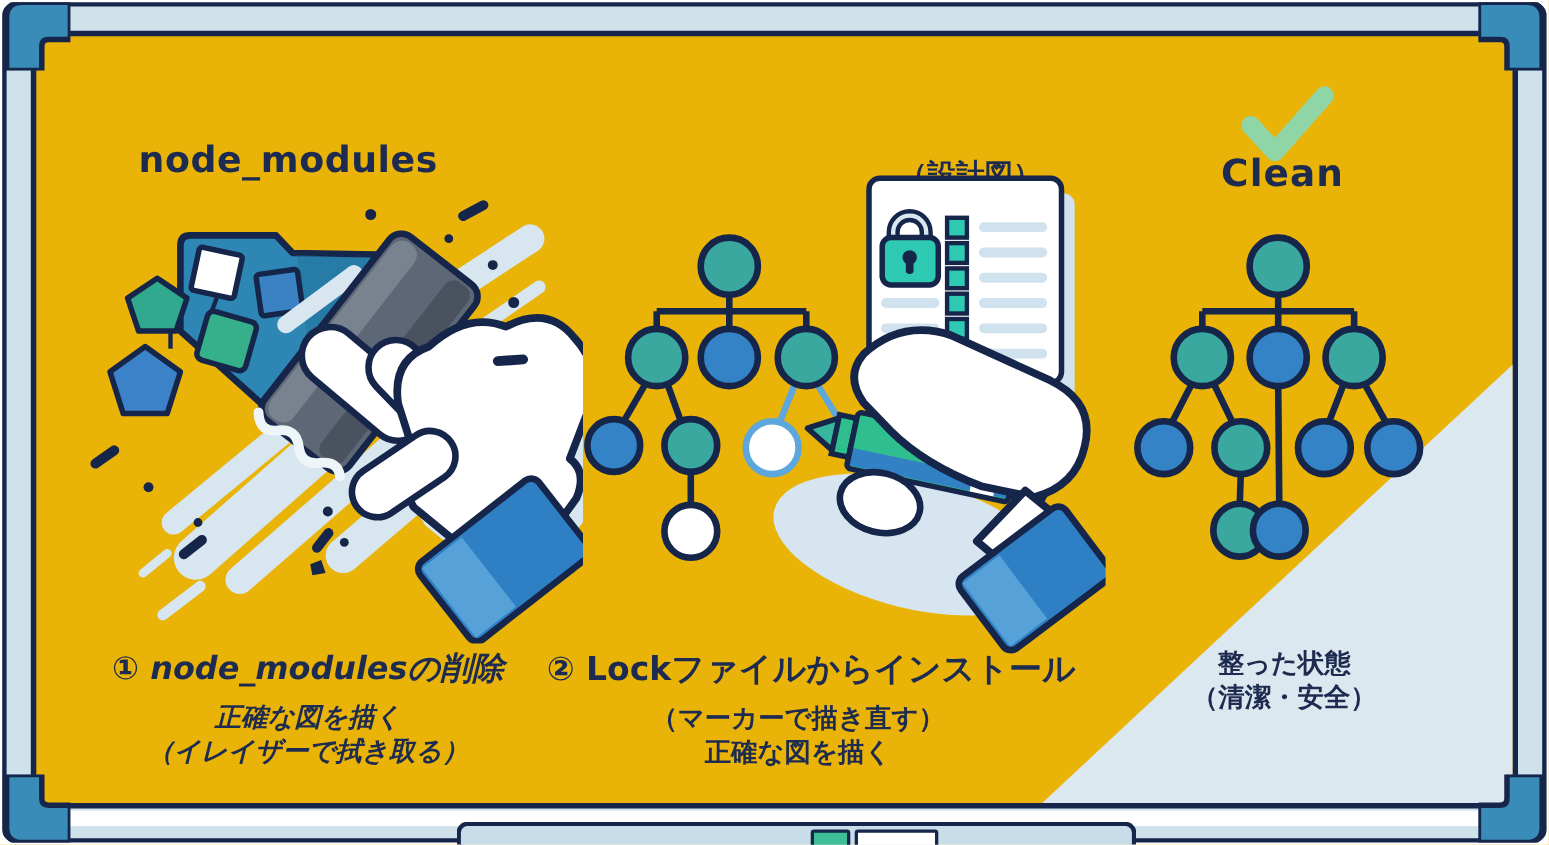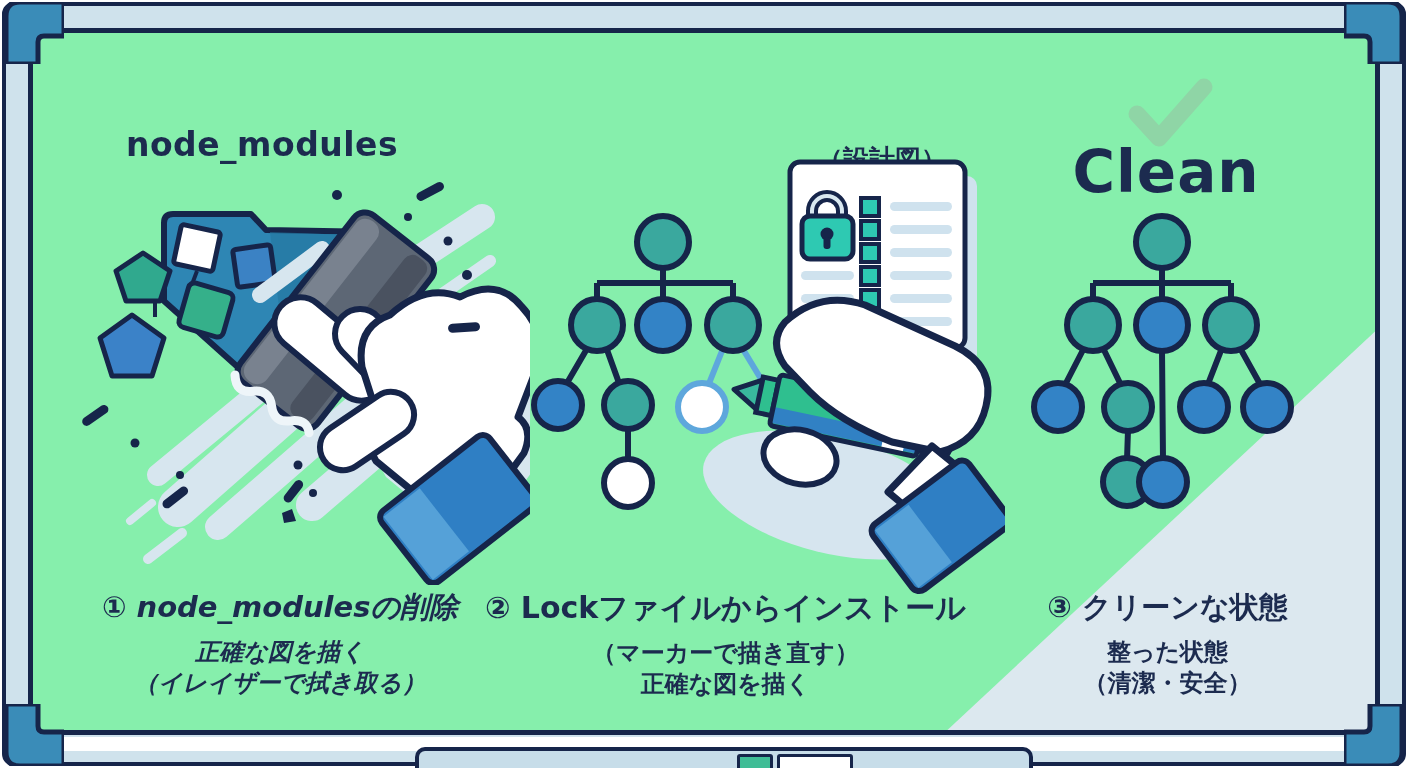--- a/index.html
+++ b/index.html
@@ -8,21 +8,21 @@
     background:#ffffff;
     font-family:"DejaVu Sans","Liberation Sans",sans-serif;
     color:#1c2b4f;
   }
   .band{
     position:absolute;inset:2px;background:#cfe2ec;
     border:4px solid #16254a;border-radius:12px;
   }
   .surface{
     position:absolute;left:28px;top:28px;right:28px;bottom:33px;
-    background:#86efac;border:5px solid #16254a;border-radius:8px;
+    background:#eab308;border:5px solid #16254a;border-radius:8px;
     overflow:hidden;
   }
   .diag{
     position:absolute;right:-6px;bottom:-6px;width:440px;height:410px;
     background:#dce8ef;
     -webkit-clip-path:polygon(100% 0,100% 100%,0 100%);
     clip-path:polygon(100% 0,100% 100%,0 100%);
   }
   .ledge{position:absolute;left:34px;right:34px;bottom:17px;height:14px;background:#ffffff;}
   .tray{
@@ -36,27 +36,27 @@
   .corner{position:absolute;width:62px;height:62px;}
   .corner.tl{left:2px;top:2px;transform:scaleY(-1);}
   .corner.tr{right:2px;top:2px;transform:scale(-1,-1);}
   .corner.bl{left:2px;bottom:2px;}
   .corner.br{right:2px;bottom:2px;transform:scaleX(-1);}
   .abs{position:absolute;}
   .lbl{font-weight:700;text-align:center;line-height:1.15;}
   .lbl-nm{left:59px;top:93px;width:340px;font-size:33px;letter-spacing:0.5px;}
   .lbl-lock1{left:744px;top:72px;width:210px;font-size:33px;}
   .lbl-lock2{left:744px;top:112px;width:210px;font-size:26px;}
-  .lbl-clean{left:1008px;top:106px;width:250px;font-size:58px;letter-spacing:1px;}
+  .lbl-clean{left:1008px;top:106px;width:250px;font-size:34px;letter-spacing:1px;}
   .caption{position:absolute;text-align:center;font-weight:700;color:#1c2b4f;}
   .cap-title{font-size:29px;margin-bottom:9px;white-space:nowrap;}
   .cap-line{font-size:24px;line-height:31px;white-space:nowrap;}
   .cap1{left:52px;top:555px;width:390px;font-style:italic;}
   .cap2{left:440px;top:555px;width:505px;}
-  .cap2 .cap-title{font-size:30px;}
+  .cap2 .cap-title{font-size:30px;text-align:right;}
   .cap3{left:962px;top:555px;width:345px;}
   svg{display:block;}
 </style>
 </head>
 <body>
 
 <div class="band"></div>
 
 <div class="surface">
 
@@ -242,21 +242,20 @@
     <div class="cap-title">① node_modulesの削除</div>
     <div class="cap-line">正確な図を描く</div>
     <div class="cap-line">（イレイザーで拭き取る）</div>
   </div>
   <div class="caption cap2">
     <div class="cap-title">② Lockファイルからインストール</div>
     <div class="cap-line">（マーカーで描き直す）</div>
     <div class="cap-line">正確な図を描く</div>
   </div>
   <div class="caption cap3">
-    <div class="cap-title">③ クリーンな状態</div>
     <div class="cap-line">整った状態</div>
     <div class="cap-line">（清潔・安全）</div>
   </div>
 
 </div>
 
 <div class="ledge"></div>
 <div class="tray">
   <div class="tray-marker tm-green"></div>
   <div class="tray-marker tm-white"></div>

